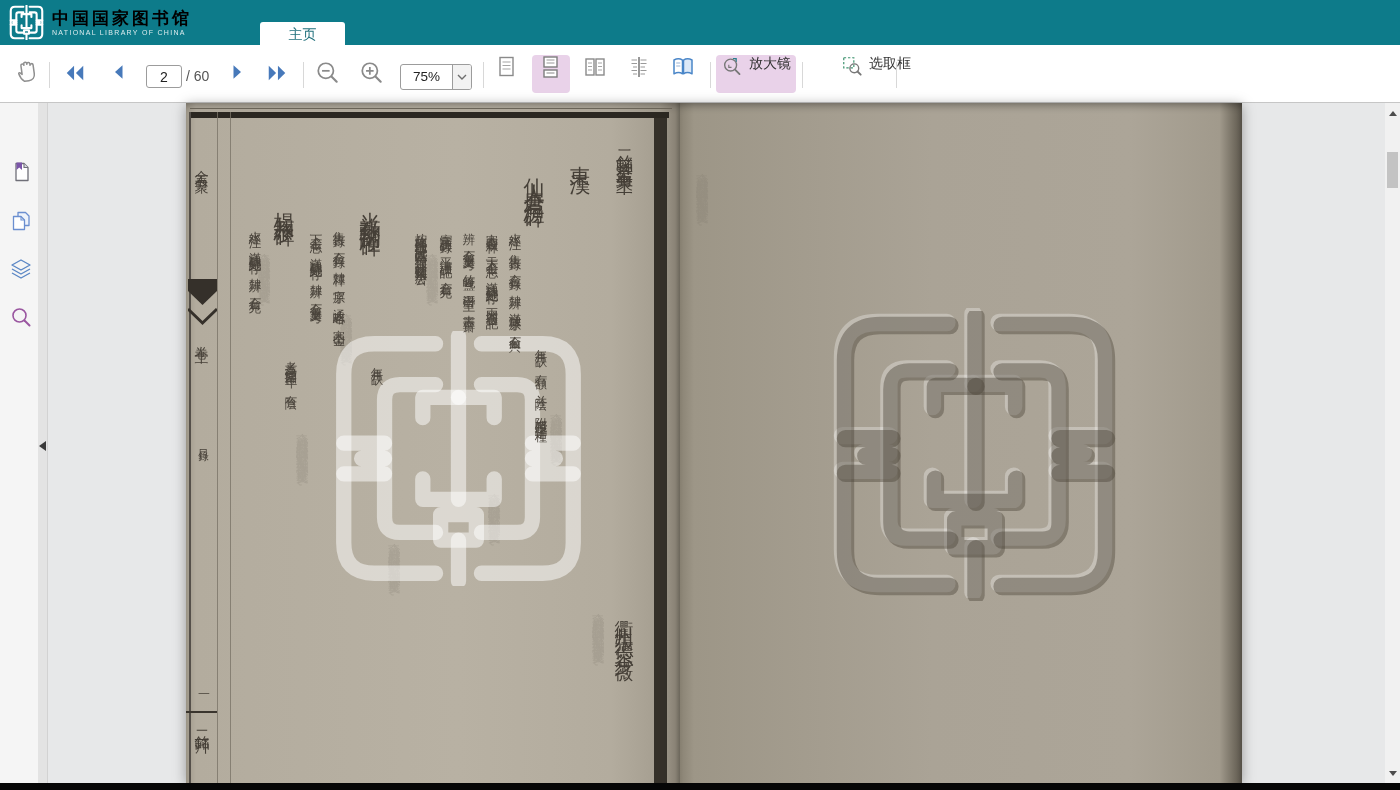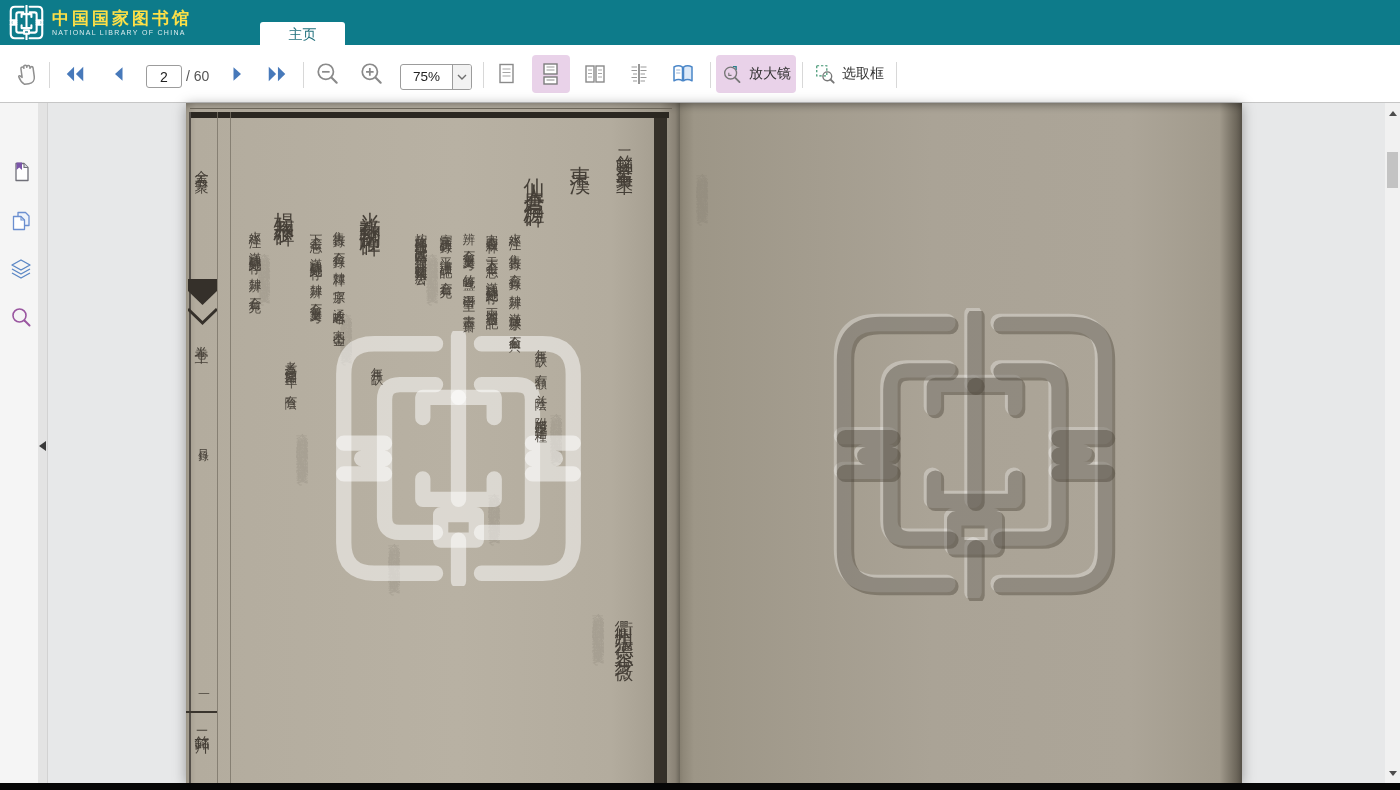--- a/index.html
+++ b/index.html
@@ -2,29 +2,29 @@
 <html><head>
 <meta charset="utf-8">
 <style>
   html,body{margin:0;padding:0;background:#000;}
   #stage{position:relative;width:1400px;height:790px;overflow:hidden;background:#e7e8e9;
          font-family:"Liberation Sans",sans-serif;}
   
   .header{position:absolute;left:0;top:0;width:1400px;height:45px;background:#0d7b8a;
           border-bottom:1px solid #3da6b2;}
   .logo{position:absolute;left:9px;top:5px;width:35px;height:35px;color:#fff;}
-  .brand-cn{position:absolute;left:52px;top:7px;color:#fde047;font-size:17px;font-weight:bold;letter-spacing:3px;text-align:right;}
+  .brand-cn{position:absolute;left:52px;top:7px;color:#000000;font-size:17px;font-weight:bold;letter-spacing:3px;text-align:right;}
   .brand-en{position:absolute;left:52px;top:29px;color:rgba(255,255,255,.85);font-size:7px;letter-spacing:1.3px;}
   .tab{position:absolute;left:260px;top:22px;width:85px;height:23px;background:#fff;
        border-radius:3px 3px 0 0;color:#20707c;font-size:14px;text-align:center;line-height:24px;}
   
   .toolbar{position:absolute;left:0;top:45px;width:1400px;height:58px;background:#fff;
            border-bottom:1px solid #c6c6c6;box-sizing:border-box;}
   .tsep{position:absolute;top:17px;width:1px;height:26px;background:#d8d8d8;}
-  .tbtn{position:absolute;display:flex;align-items:center;justify-content:center;cursor:pointer;}
+  .tbtn{position:absolute;display:flex;align-items:flex-start;justify-content:center;cursor:pointer;}
   .tbtn.sq{width:38px;height:38px;top:10px;border-radius:4px;}
   .tbtn.active{background:#e9d2e9;}
   .pill{border-radius:4px;}
   .page-input{position:absolute;left:146px;top:20px;width:34px;height:21px;border:1px solid #9c9c9c;
               border-radius:3px;text-align:center;font-size:14px;color:#222;padding:0;background:#fff;}
   .page-total{position:absolute;left:186px;top:23px;font-size:14px;color:#555;}
   .zoom-select{position:absolute;left:400px;top:19px;width:72px;height:26px;border:1px solid #9c9c9c;
                border-radius:3px;display:flex;background:#fff;cursor:pointer;box-sizing:border-box;}
   .zoom-value{flex:1;text-align:center;font-size:13.5px;color:#222;line-height:24px;}
   .zoom-chev{width:18px;border-left:1px solid #9c9c9c;background:#f2f2f2;display:flex;
@@ -205,21 +205,21 @@
     <div class="tbtn pill active" style="left:716px;top:10px;width:80px;height:38px">
       <svg width="22" height="22" viewBox="0 0 24 24">
         <path d="M13,4 H16.5 V7.5" fill="none" stroke="#2a7f8c" stroke-width="1.5"></path>
         <circle cx="10.5" cy="11" r="6.5" fill="none" stroke="#777" stroke-width="1.5"></circle>
         <path d="M8.5,10.5 V13.5 H11.5" fill="none" stroke="#777" stroke-width="1.2"></path>
         <path d="M15.6,16.2 L20.2,20.8" stroke="#777" stroke-width="2" stroke-linecap="round"></path>
       </svg>
       <span class="tool-label">放大镜</span>
     </div>
     <div class="tsep" style="left:802px"></div>
-    <div class="tbtn pill" style="left:808px;top:10px;width:82px;height:38px">
+    <div class="tbtn pill" style="left:835px;top:10px;width:82px;height:38px">
       <svg width="22" height="22" viewBox="0 0 24 24">
         <rect x="3" y="3" width="11" height="11" fill="none" stroke="#3f9470" stroke-width="1.3" stroke-dasharray="2.6 2"></rect>
         <circle cx="14.5" cy="14.5" r="4.8" fill="none" stroke="#777" stroke-width="1.5"></circle>
         <path d="M18,18 L21.5,21.5" stroke="#777" stroke-width="2" stroke-linecap="round"></path>
       </svg>
       <span class="tool-label">选取框</span>
     </div>
     <div class="tsep" style="left:896px"></div>
   </div>
 

